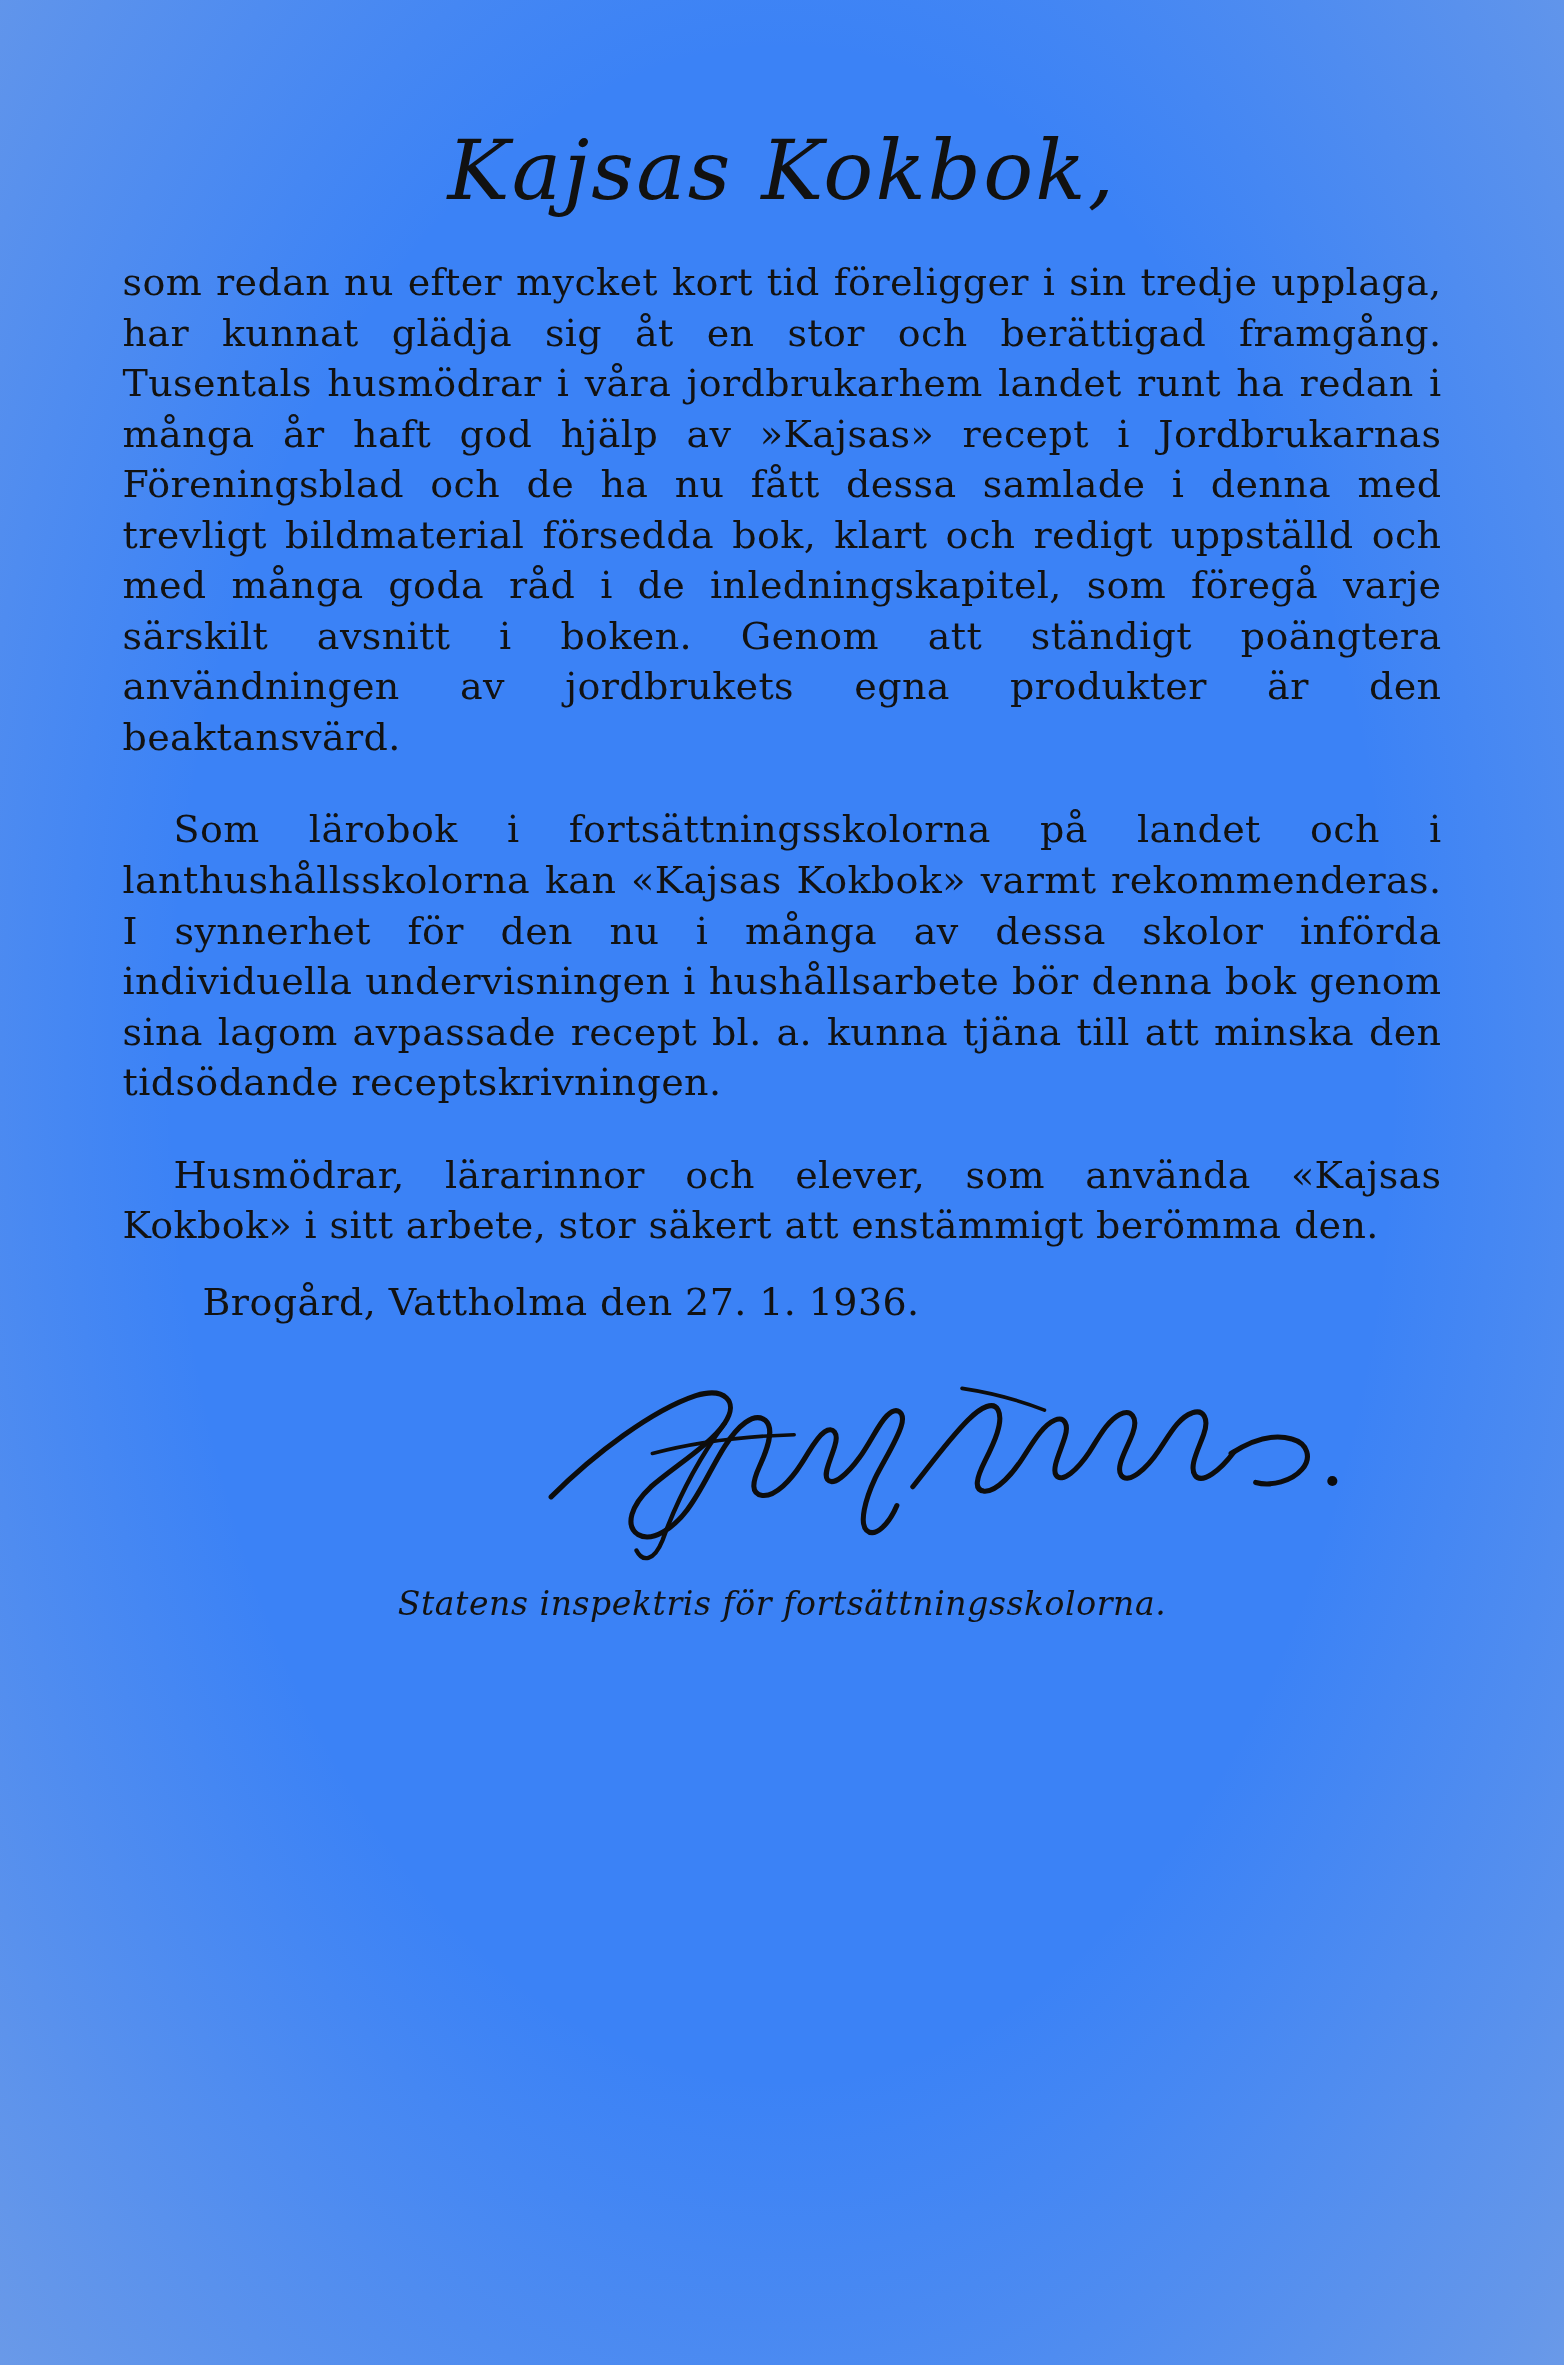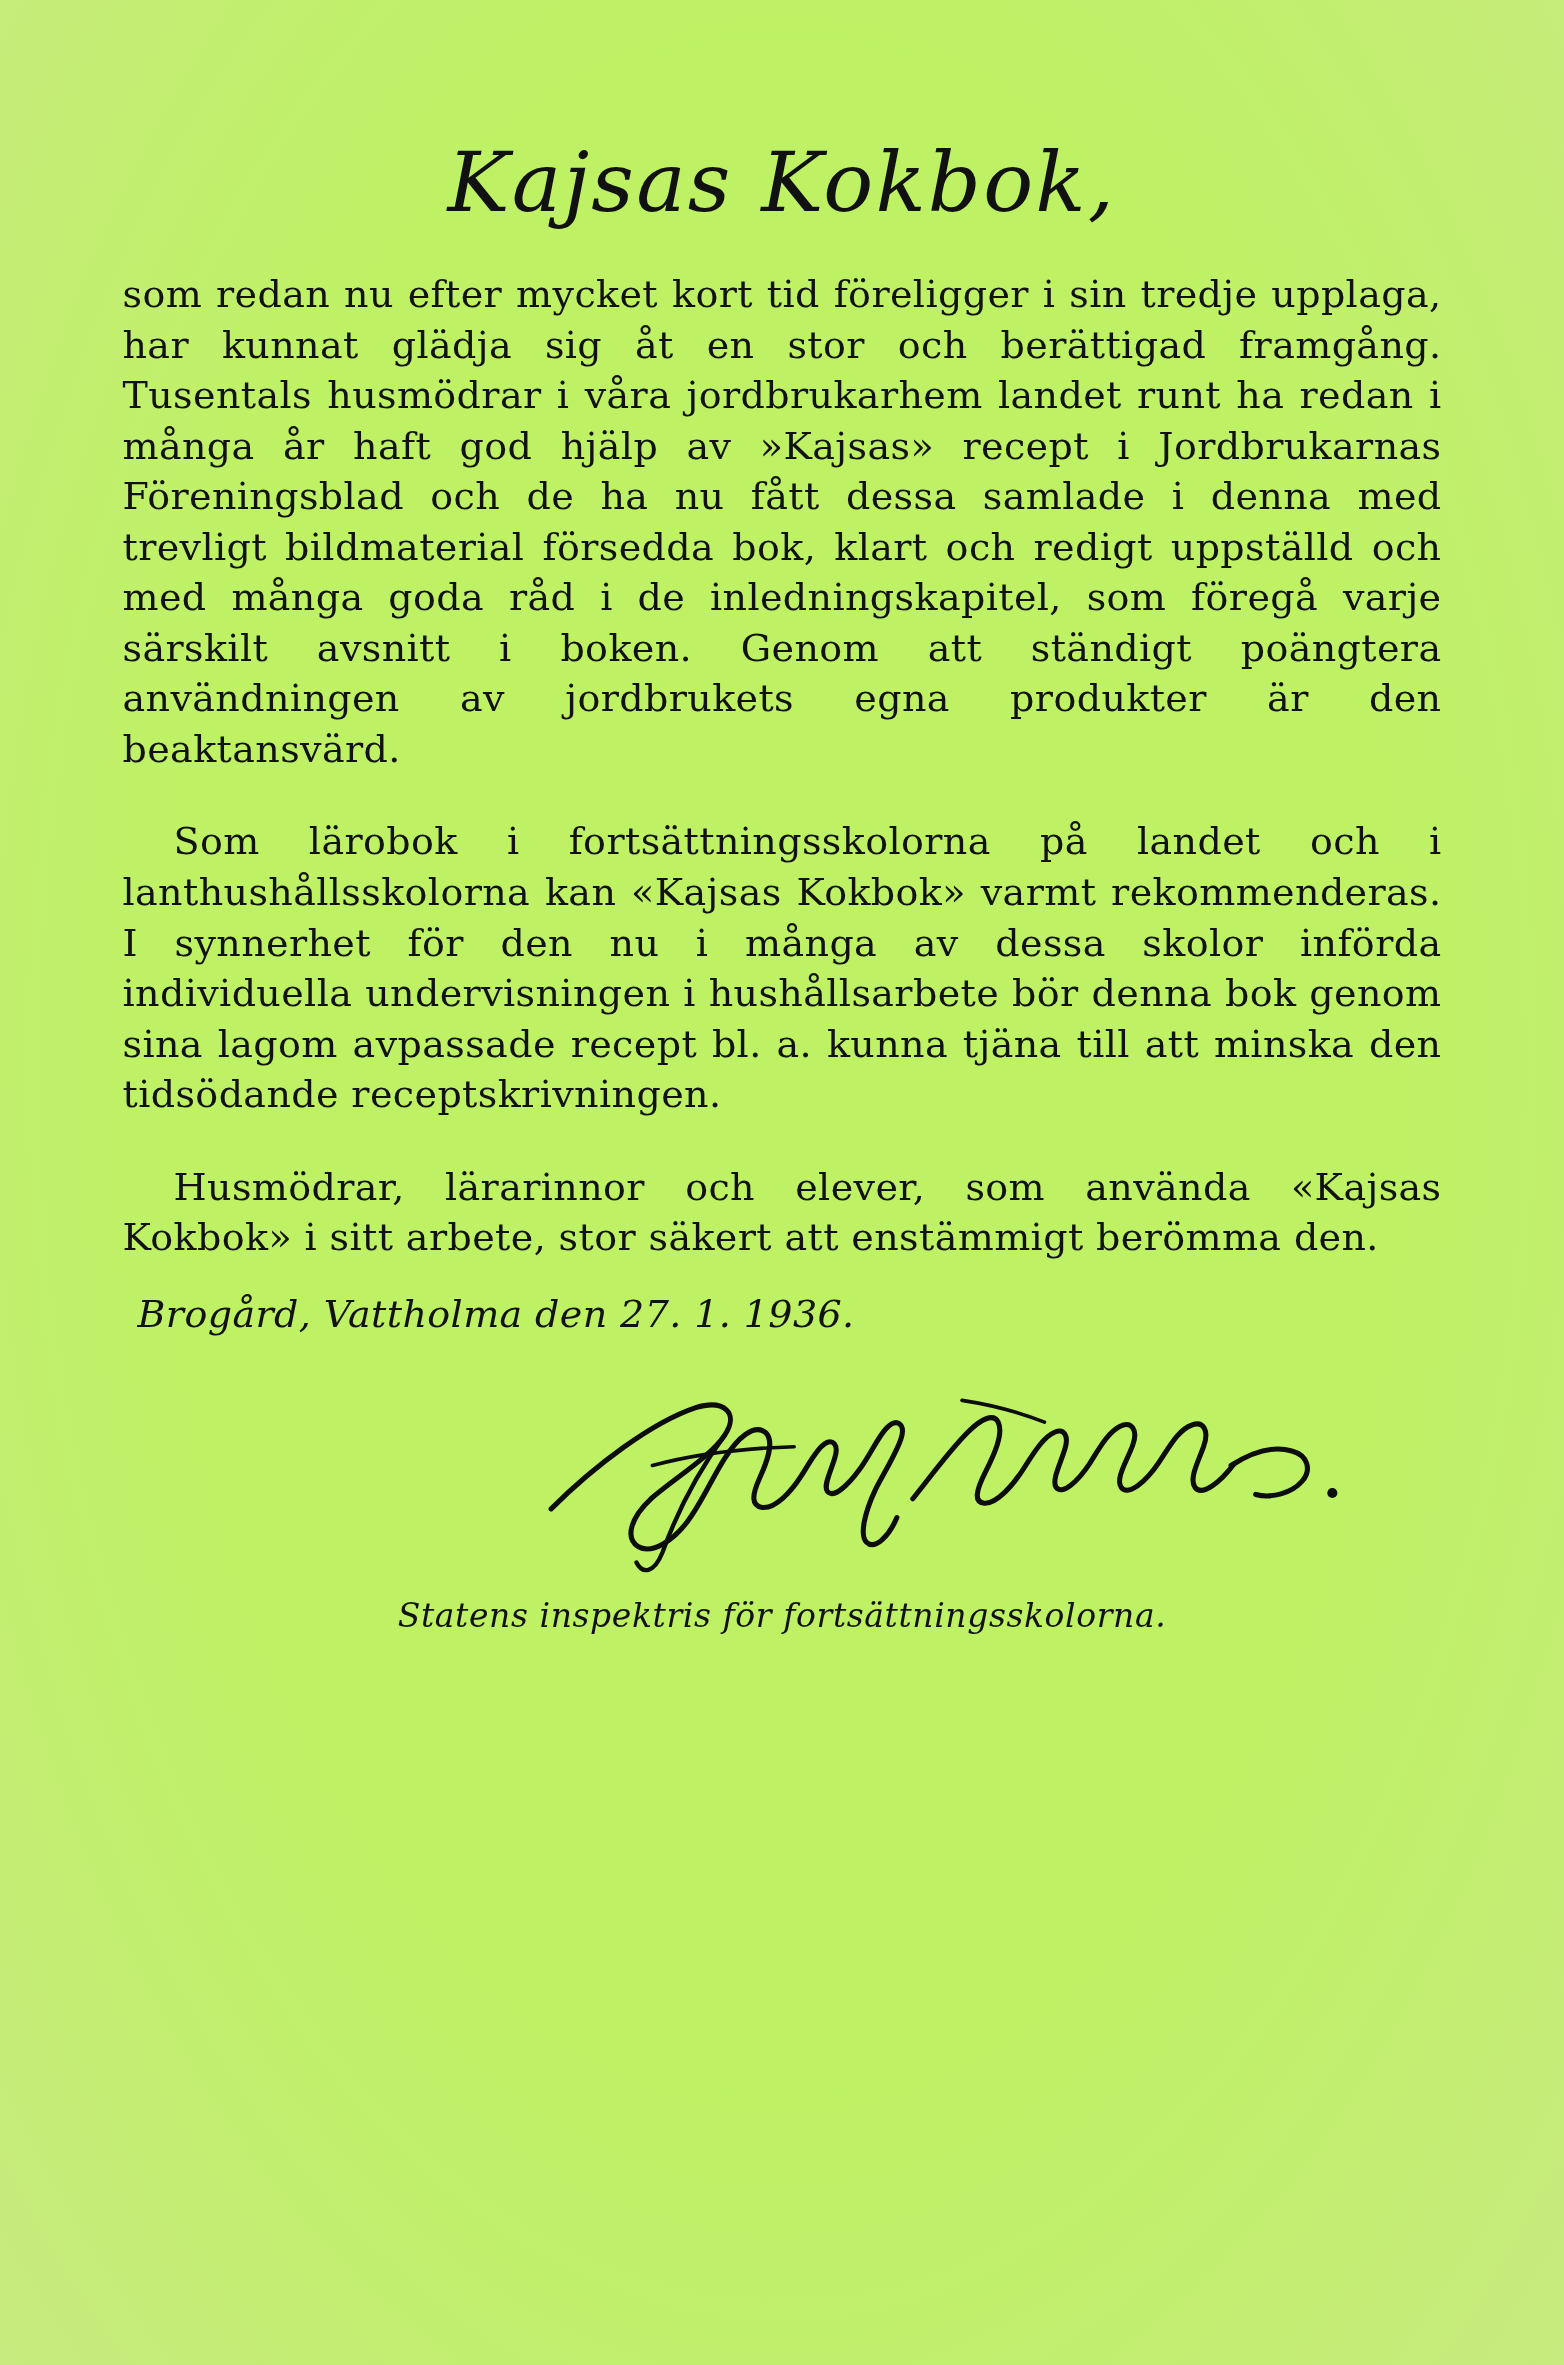--- a/index.html
+++ b/index.html
@@ -13,23 +13,23 @@
     background: #fdfbf6;
     font-family: "DejaVu Serif", serif;
     position: relative;
     overflow: hidden;
   }
   .page {
     position: absolute;
     left: 0; top: 0;
     width: 1564px;
     height: 2366px;
-    background: #bef264;
+    background: #3b82f6;
     box-sizing: border-box;
-    padding: 16px;
+    padding: 4px;
   }
   
   .paper-tint {
     position: absolute;
     inset: 0;
     background:
       radial-gradient(ellipse at 50% 45%, rgba(255,255,255,0) 55%, rgba(226,214,196,0.28) 100%);
     pointer-events: none;
   }
   .content {
@@ -63,24 +63,23 @@
   .body-text p {
     margin: 0 0 0 0;
     text-align: justify;
   }
   .body-text p.indent {
     text-indent: 51px;
     margin-top: 42px;
   }
   .place-date {
     font-family: "DejaVu Serif", serif;
-    font-style: italic;
     font-size: 38px;
     color: #121212;
-    margin: 29px 0 0 37px;
+    margin: 29px 0 0 102px;
     letter-spacing: 0.4px;
   }
   .signature-wrap {
     position: relative;
     height: 239px;
     margin-top: 14.5px;
   }
   .signature {
     position: absolute;
     left: 406px;

